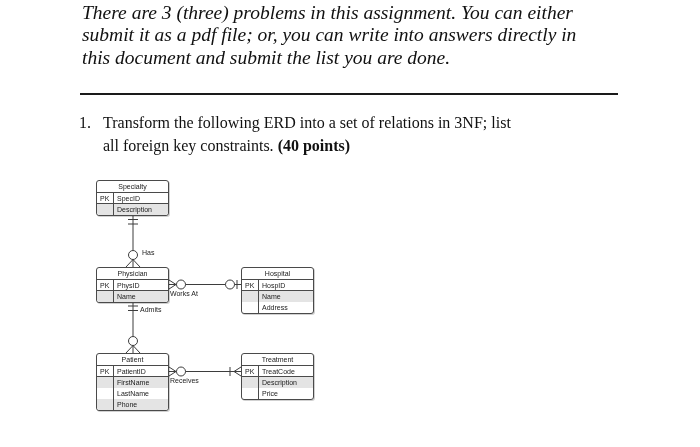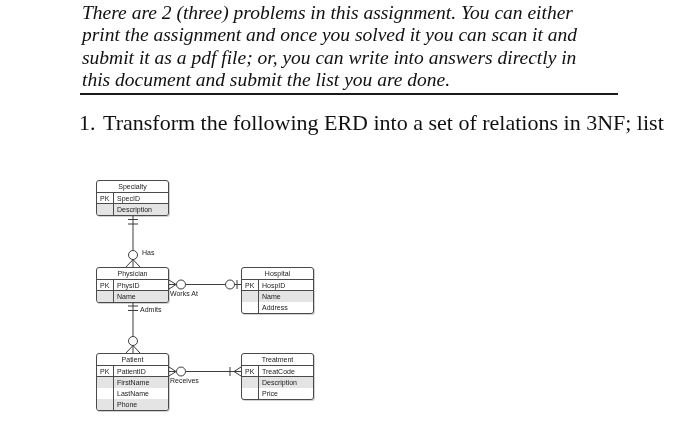--- a/index.html
+++ b/index.html
@@ -17,21 +17,21 @@
     white-space:nowrap; color:#111;
   }
   .intro-rule {
     position:absolute; left:80px; top:93px; width:538px; height:0;
     border-top:2px solid #1a1a1a;
   }
 
   
   .problem {
     position:absolute; left:79px; top:111px;
-    font-size:22px; line-height:23px; white-space:nowrap; color:#111;
+    font-size:16px; line-height:23px; white-space:nowrap; color:#111;
   }
   .problem-number { display:inline-block; width:24px; }
   .problem-line2 { margin-left:24px; }
   .points { font-weight:bold; }
 
   
   .erd {
     position:absolute; left:80px; top:170px; width:250px; height:260px;
     font-family:"Liberation Sans", sans-serif;
   }
@@ -66,29 +66,29 @@
   }
   #label-has      { left:62px;  top:79px;  }
   #label-worksat  { left:90px;  top:120px; }
   #label-admits   { left:60px;  top:136px; }
   #label-receives { left:90px;  top:207px; }
 </style>
 </head>
 <body>
 
 <div class="intro">
-  <div>There are 2 (three) problems in this assignment. You can either</div>
-  <div>print the assignment and once you solved it you can scan it and</div>
+  <div>There are 3 (three) problems in this assignment. You can either</div>
   <div>submit it as a pdf file; or, you can write into answers directly in</div>
   <div>this document and submit the list you are done.</div>
 </div>
 <div class="intro-rule"></div>
 
 <div class="problem">
   <div><span class="problem-number">1.</span><span>Transform the following ERD into a set of relations in 3NF; list</span></div>
+  <div class="problem-line2"><span>all foreign key constraints.</span> <span class="points">(40 points)</span></div>
 </div>
 
 <div class="erd">
 
   <svg width="250" height="260" viewBox="0 0 250 260" stroke="#3d3d3d" stroke-width="1" fill="none">
 
     <g>
       <line x1="53" y1="44" x2="53" y2="80.5"></line>
       <line x1="48" y1="49.5" x2="58" y2="49.5"></line>
       <line x1="48" y1="54" x2="58" y2="54"></line>

